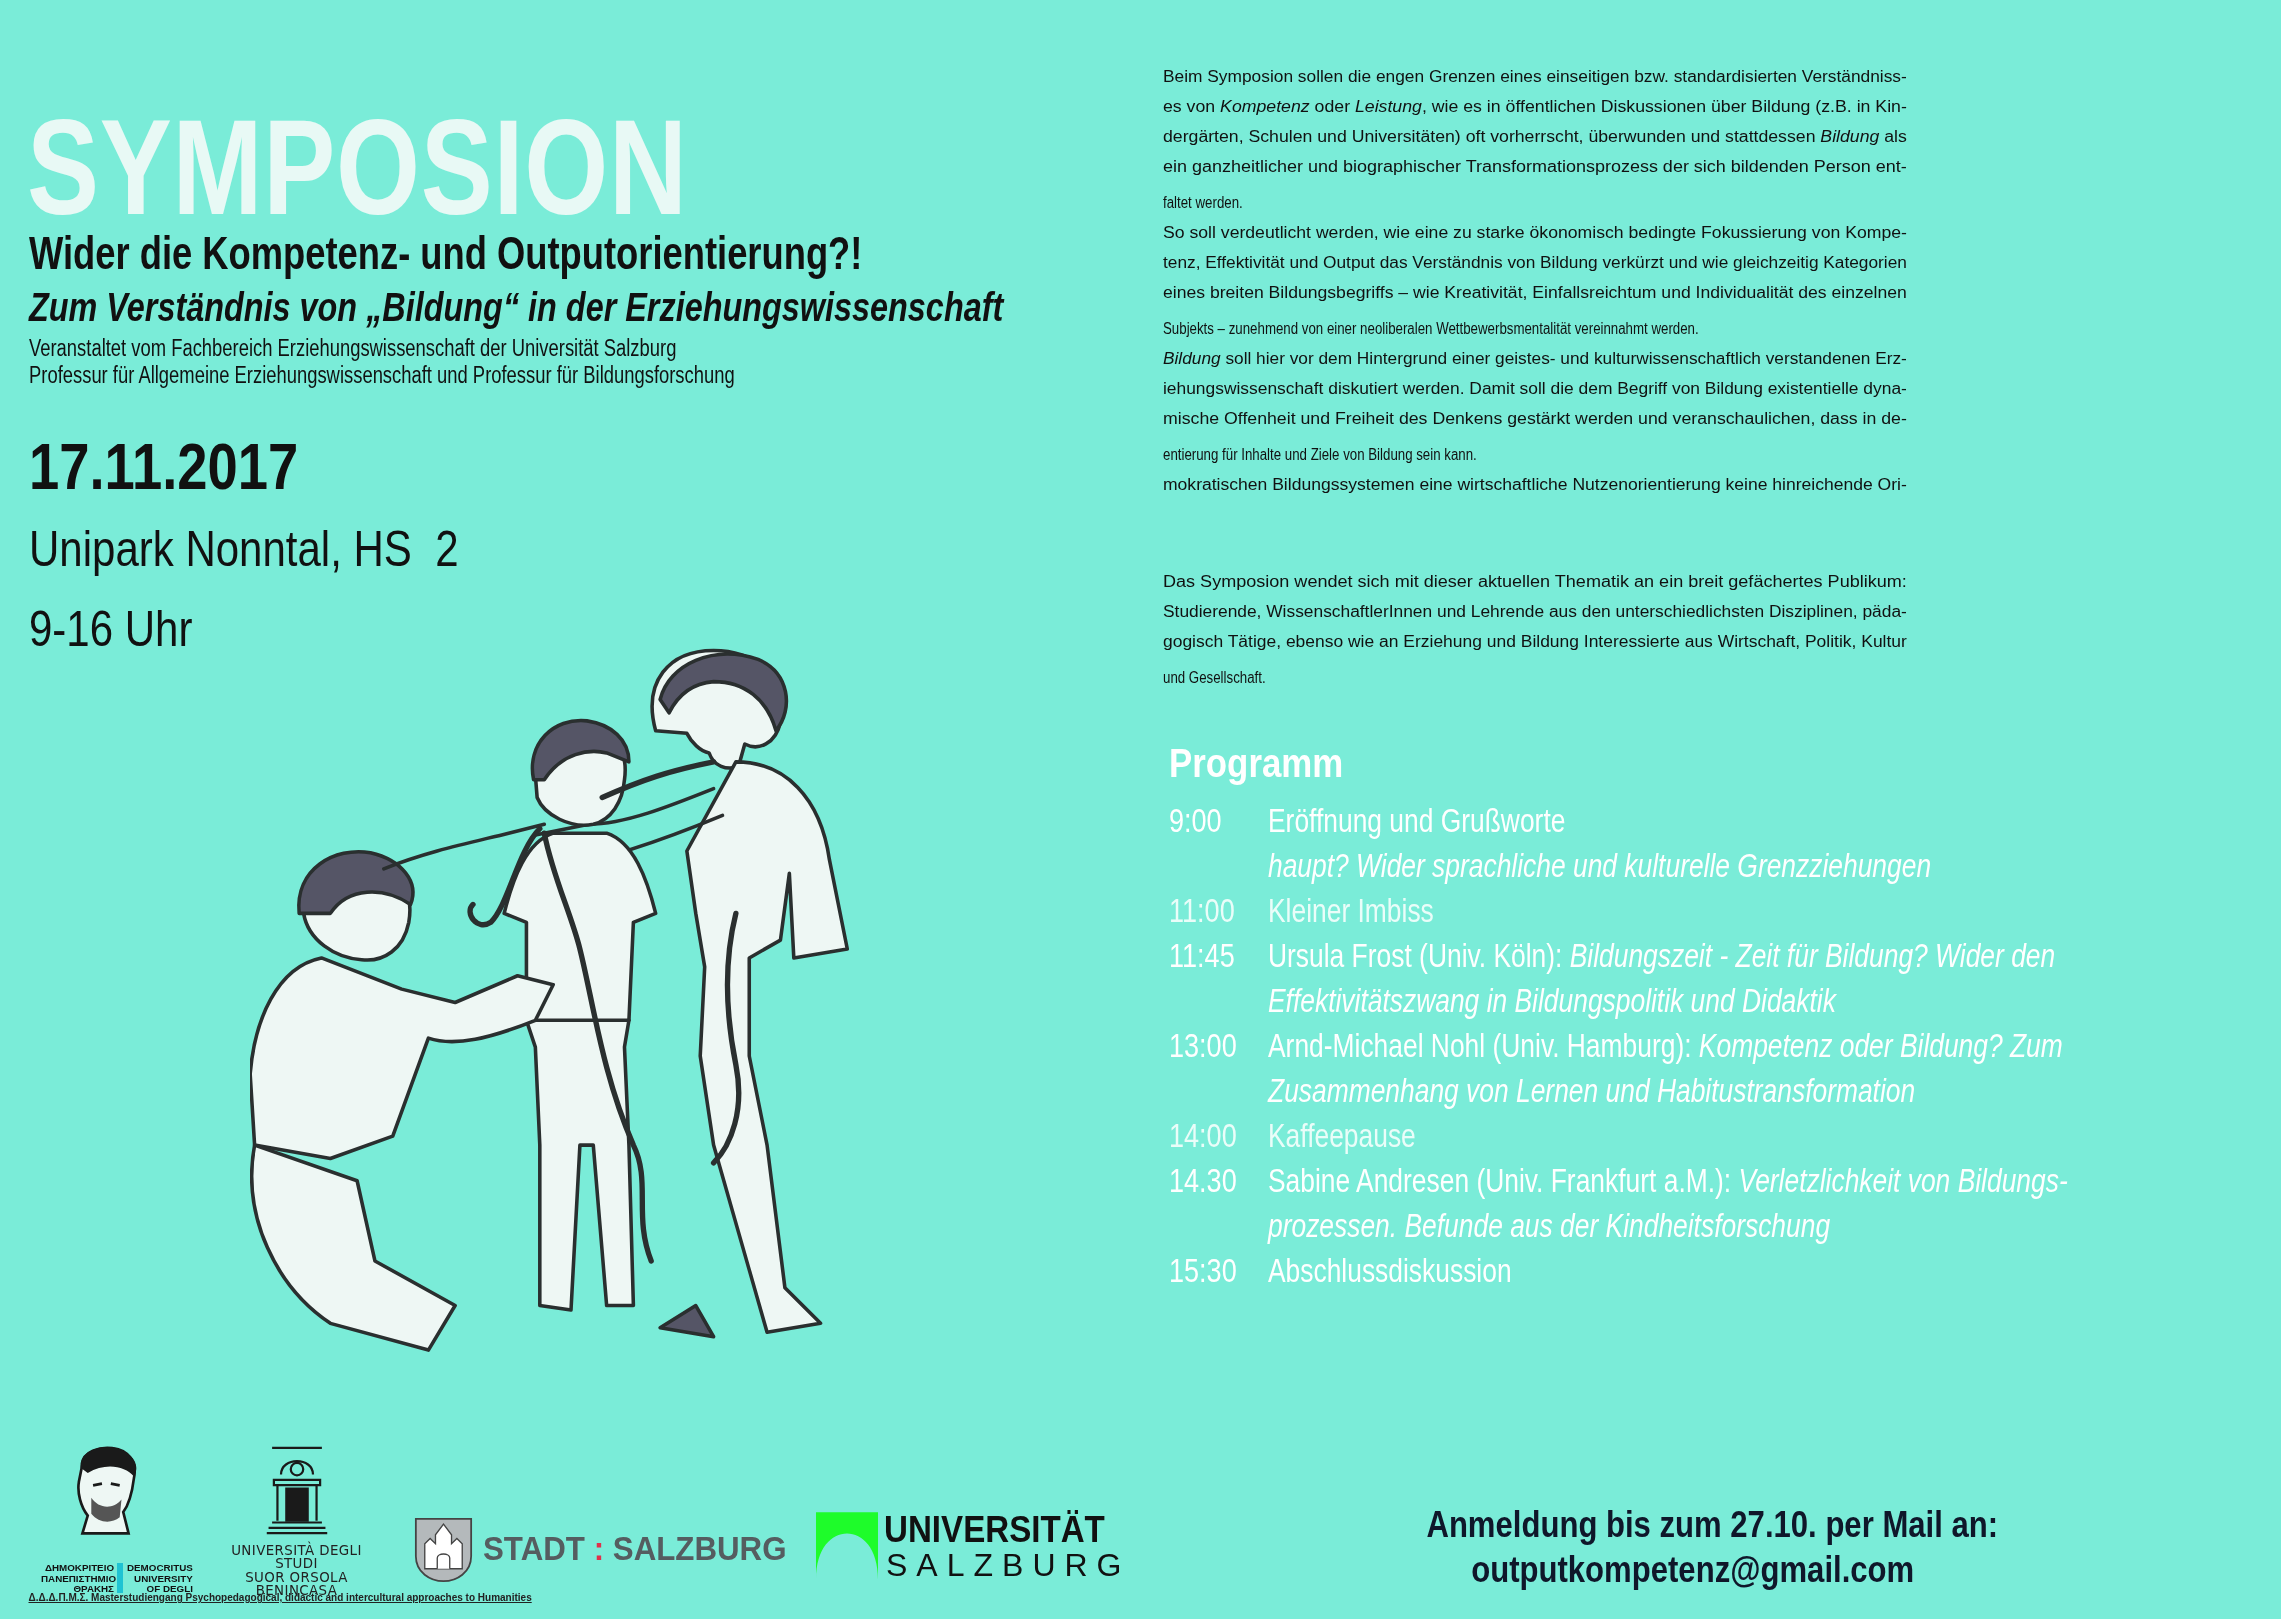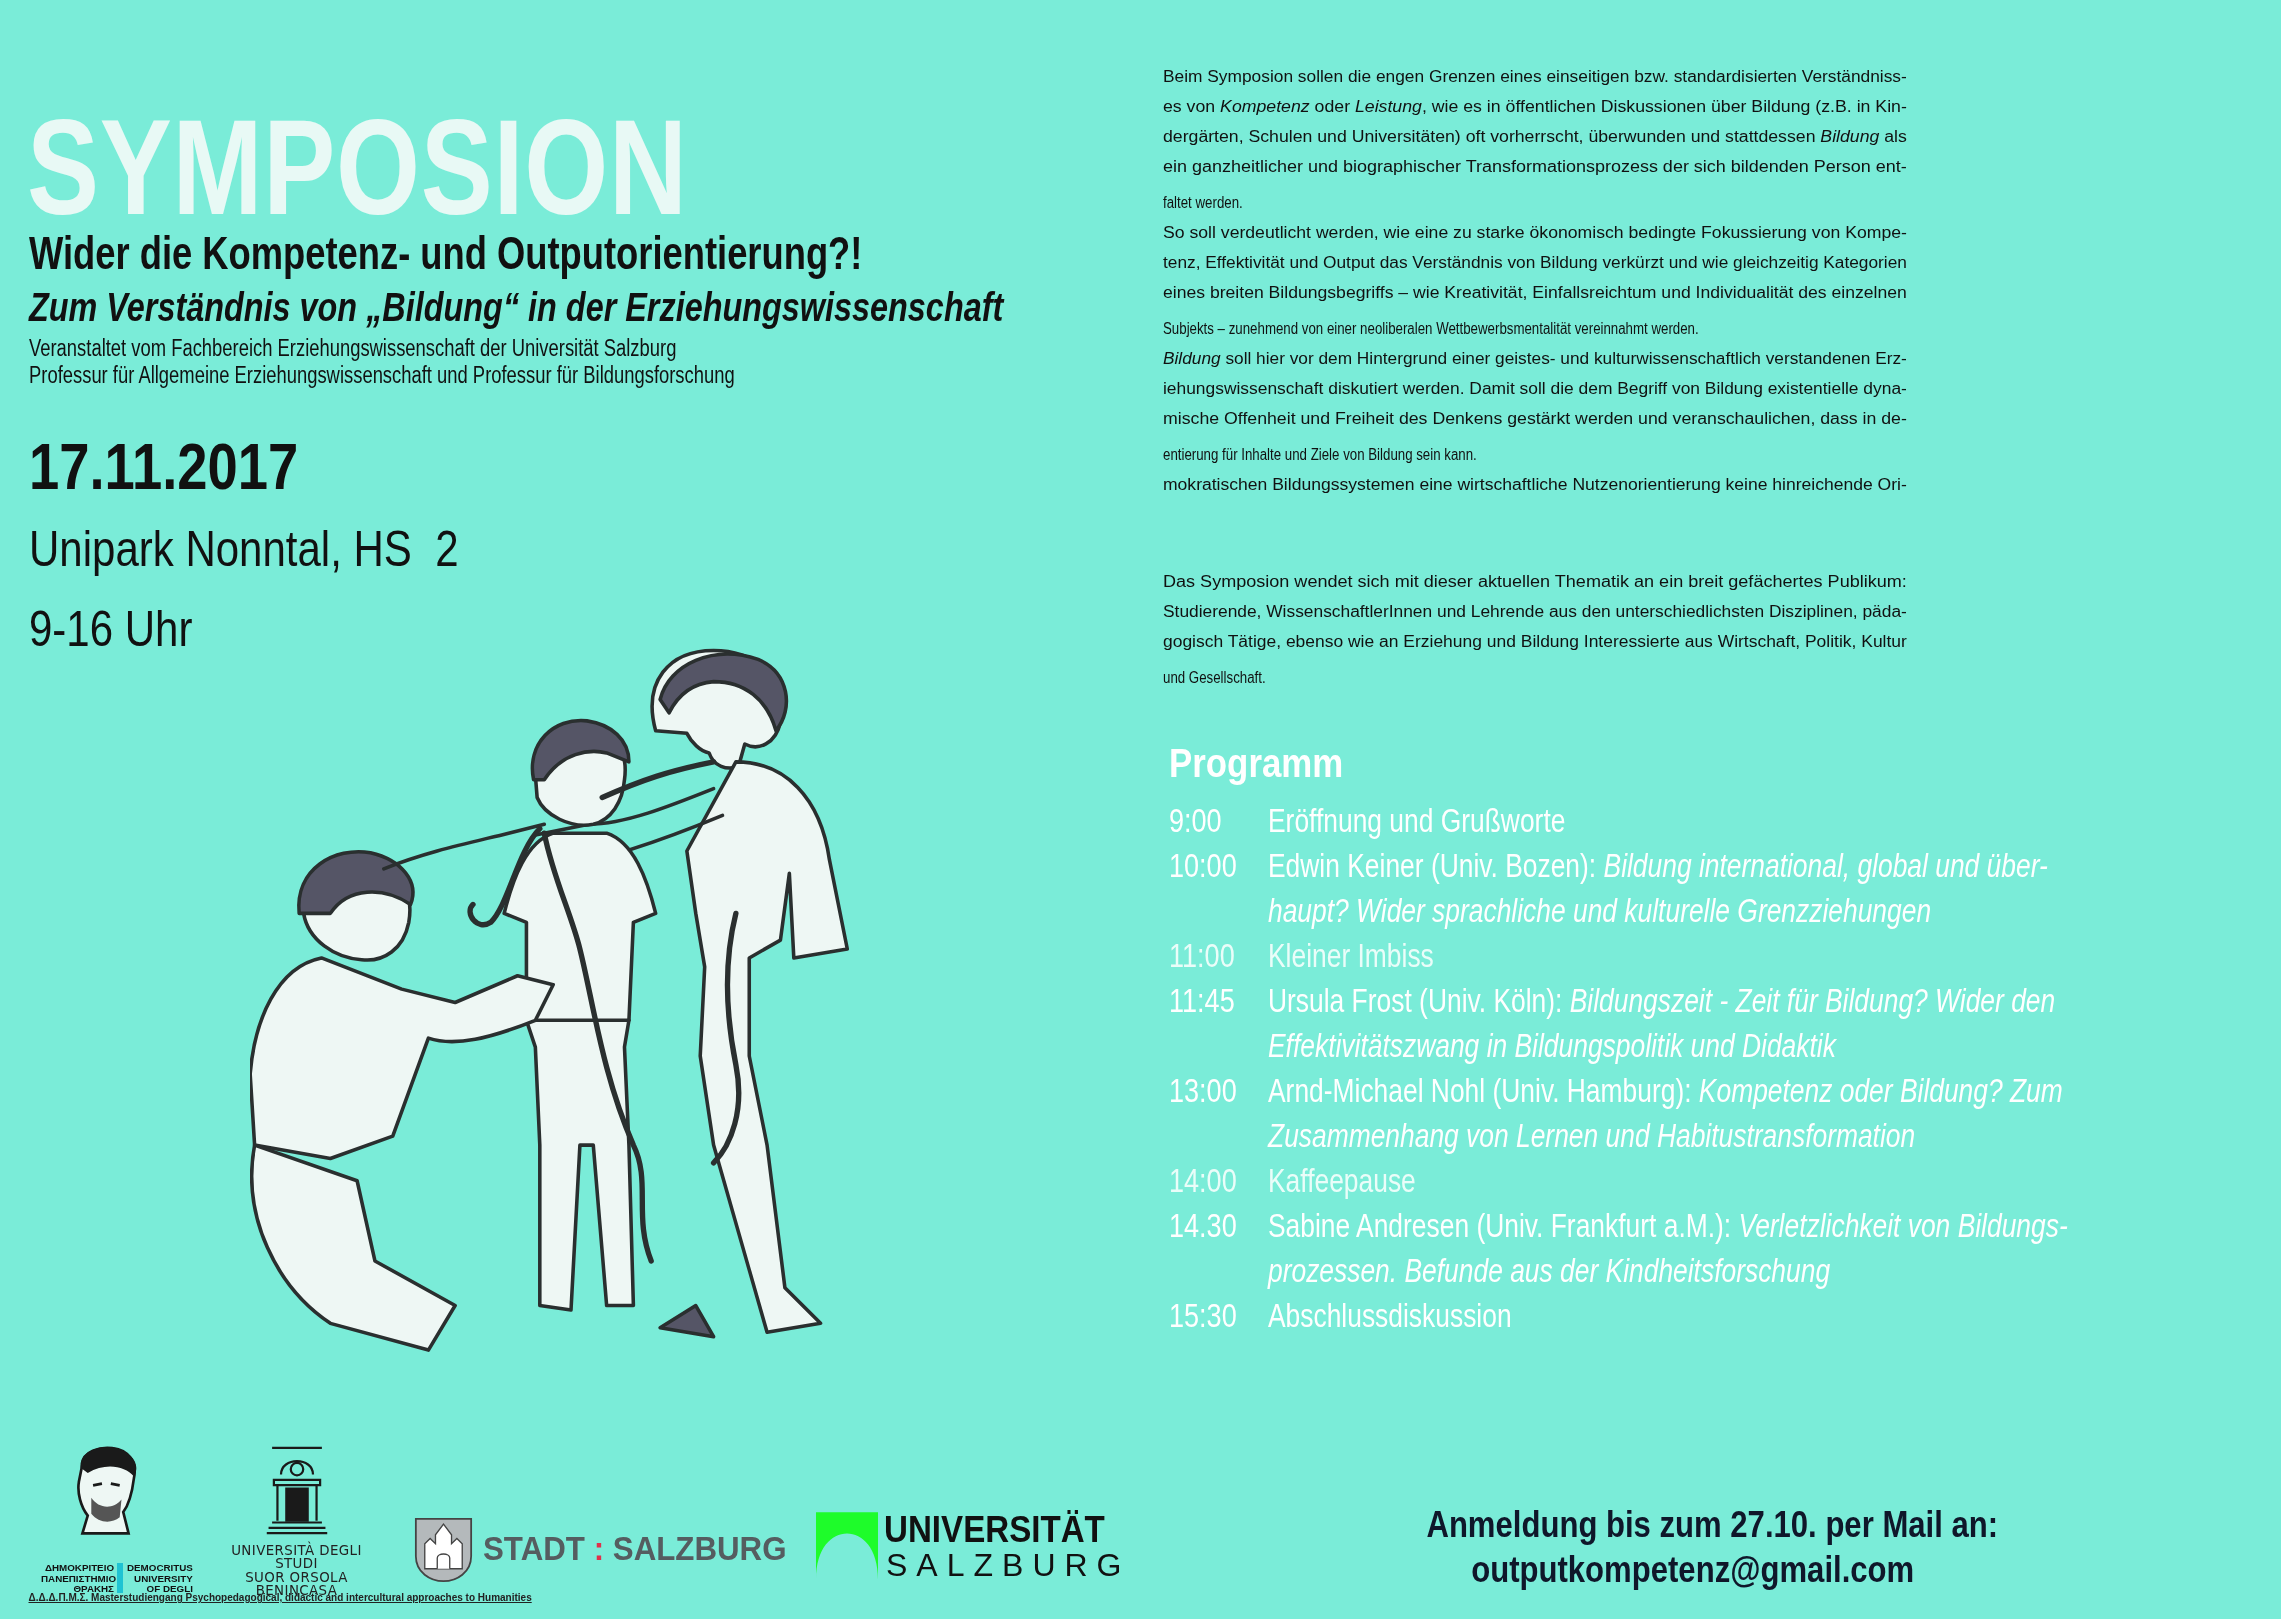--- a/index.html
+++ b/index.html
@@ -249,24 +249,20 @@
 <div class="programm-title">Programm</div>
 <div class="prog" id="prog">
     <div class="prog-row">
       <div class="prog-line" style="position: relative;">
         <span class="prog-time">9:00</span>
         <span class="prog-text">Eröffnung und Grußworte</span>
       </div>
     </div>
     <div class="prog-row">
       <div class="prog-line" style="position: relative;">
-        <span class="prog-time">10:00</span>
-        <span class="prog-text">Edwin Keiner (Univ. Bozen): <i>Bildung international, global und über-</i></span>
-      </div>
-      <div class="prog-line" style="position: relative;">
         <span class="prog-text"><i>haupt? Wider sprachliche und kulturelle Grenzziehungen</i></span>
       </div>
     </div>
     <div class="prog-row light">
       <div class="prog-line" style="position: relative;">
         <span class="prog-time">11:00</span>
         <span class="prog-text">Kleiner Imbiss</span>
       </div>
     </div>
     <div class="prog-row">

